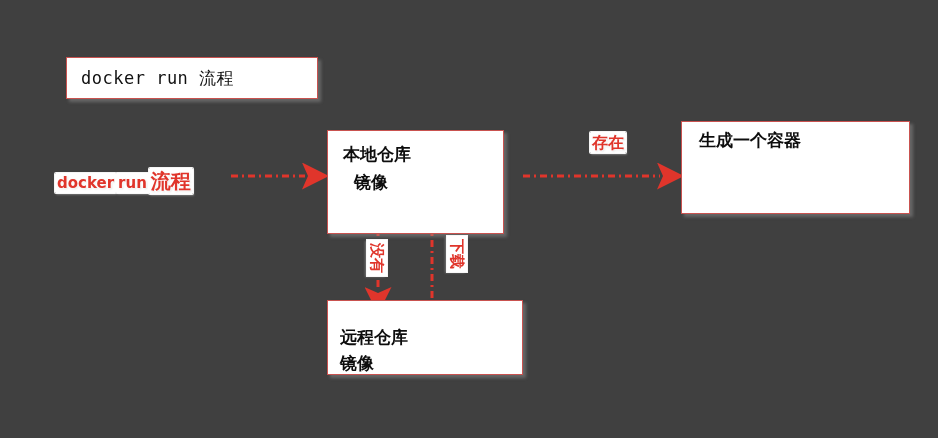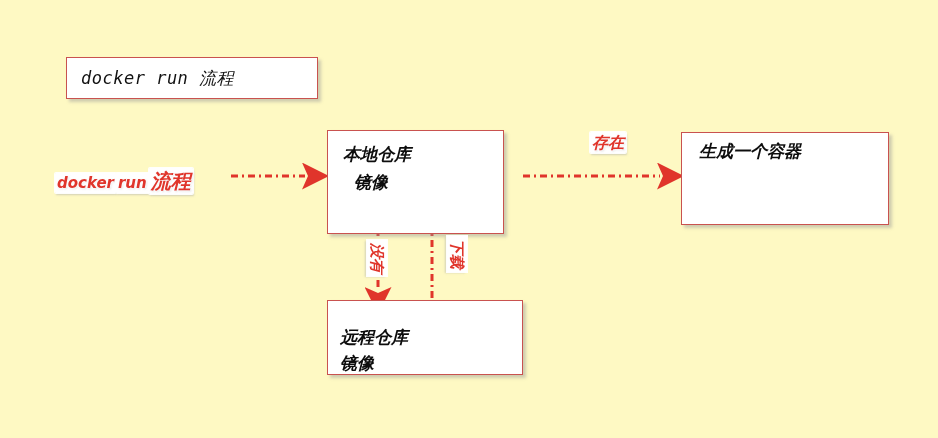--- a/index.html
+++ b/index.html
@@ -5,24 +5,23 @@
 <style>
   html, body {
     margin: 0;
     padding: 0;
     background: #ffffff;
   }
   #canvas {
     position: relative;
     width: 938px;
     height: 438px;
-    background: #fef9c3;
+    background: #404040;
     overflow: hidden;
     font-family: "DejaVu Sans", "Liberation Sans", sans-serif;
-    font-style: italic;
   }
 
   
   .box {
     position: absolute;
     box-sizing: border-box;
     background: #ffffff;
     border: 1.5px solid #c9524f;
     box-shadow: 3px 3px 3px rgba(150,150,150,0.45);
   }
@@ -78,22 +77,22 @@
     font-size: 17px;
     color: #0d0d0d;
     line-height: 1.5;
     white-space: nowrap;
     padding-left: 12px;
   }
 
   
   #container-box {
     left: 681px;
-    top: 132px;
-    width: 208px;
+    top: 121px;
+    width: 229px;
     height: 93px;
     border-width: 1.2px;
     padding: 7px 0 0 0;
   }
   #container-text {
     font-family: "DejaVu Sans", "Liberation Sans", sans-serif;
     font-weight: bold;
     font-size: 17px;
     color: #0d0d0d;
     white-space: nowrap;

